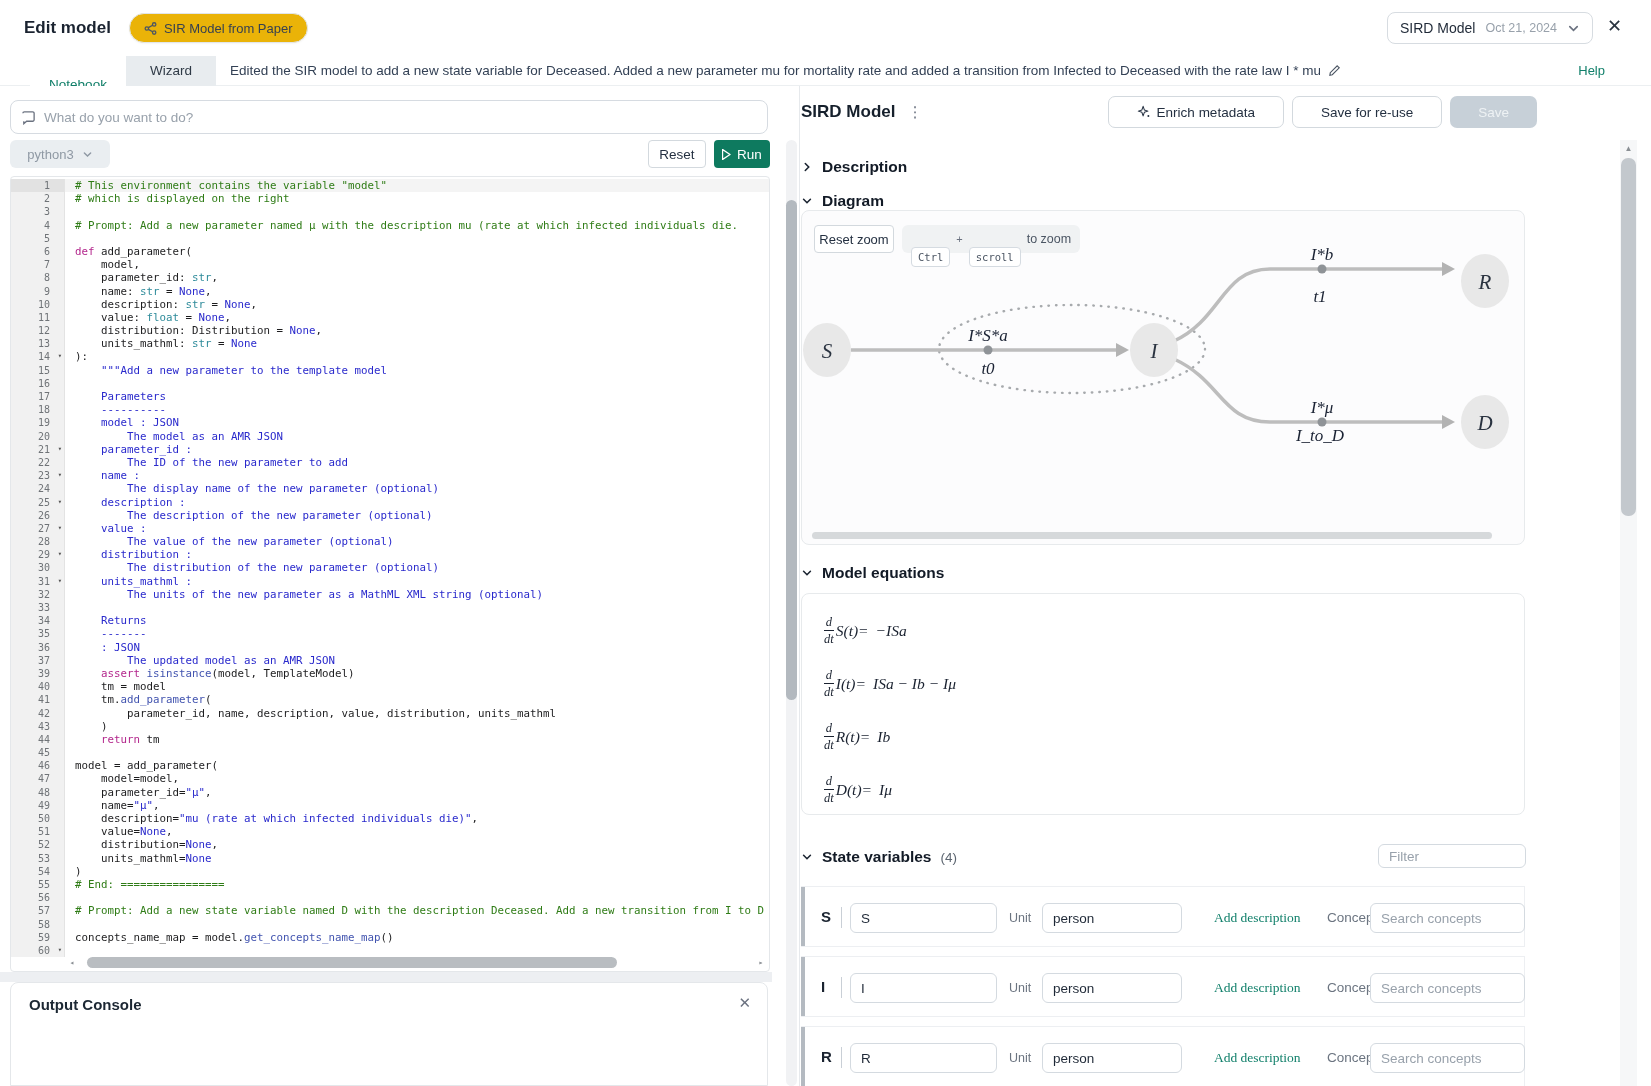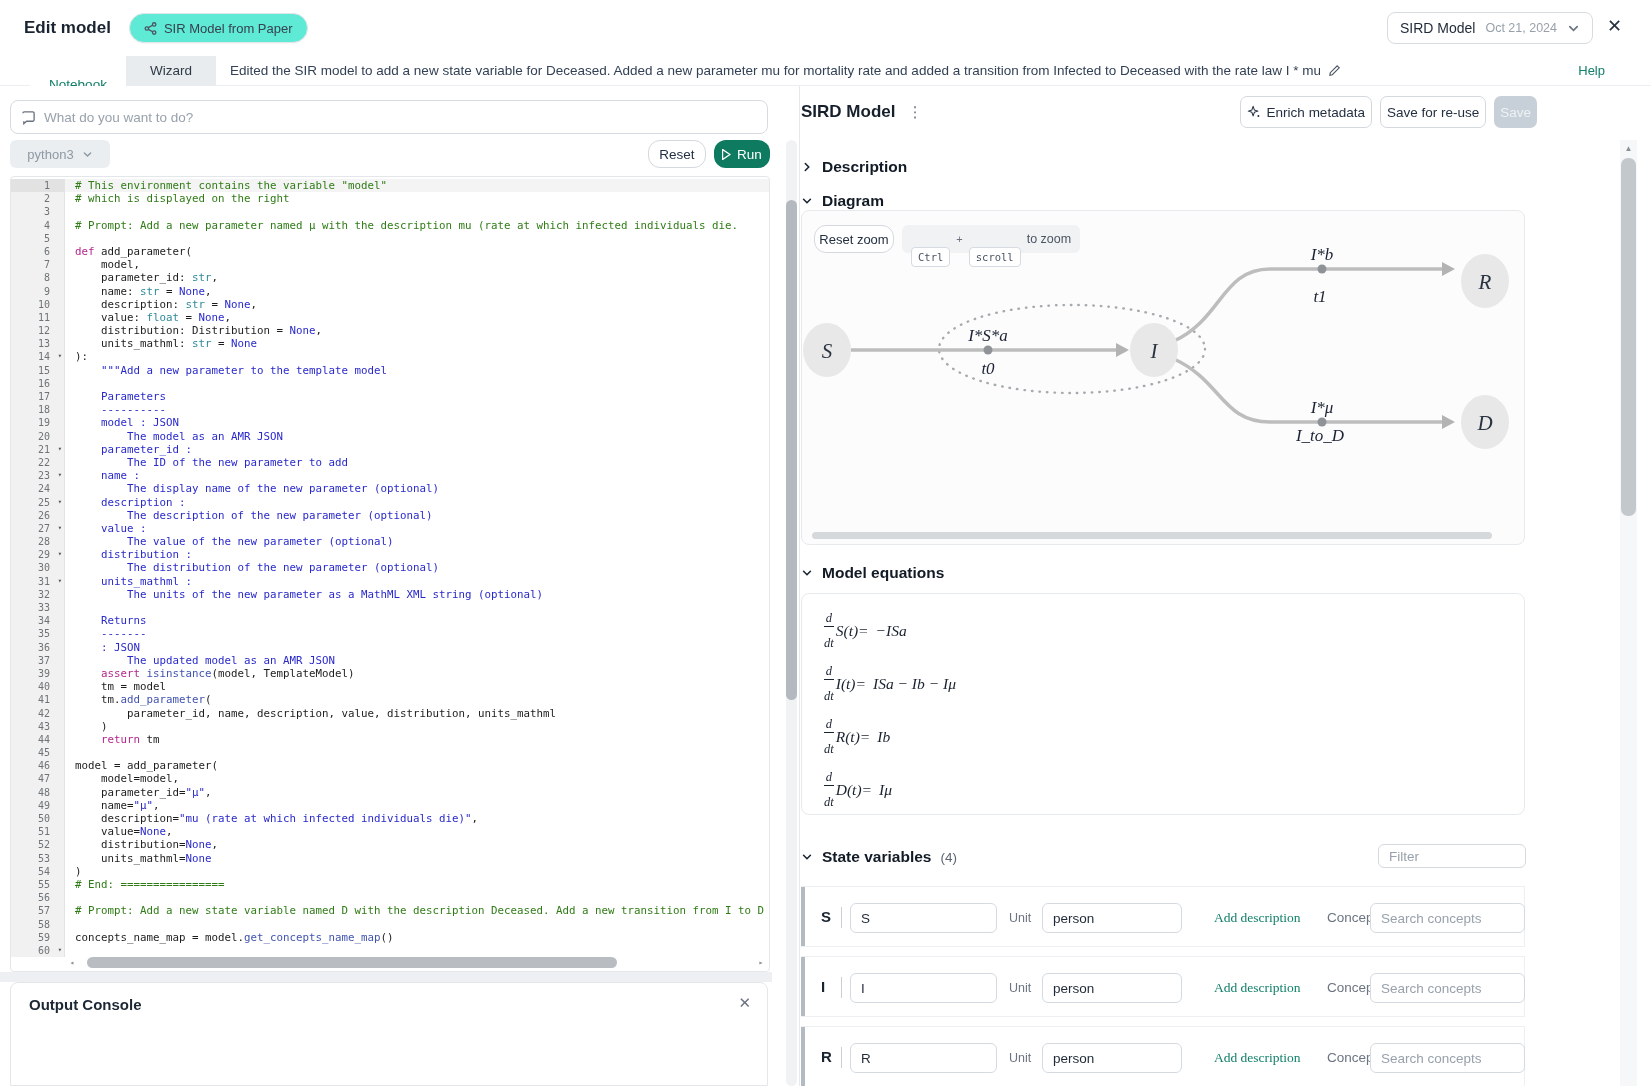--- a/index.html
+++ b/index.html
@@ -7,21 +7,21 @@
     font-family:"Liberation Sans", sans-serif; color:#1f2937; }
   body { position:relative; }
   input { font-family:"Liberation Sans", sans-serif; outline:none; }
   ::placeholder { color:#98a1ab; }
 
   
   .topbar { position:absolute; left:0; top:0; width:1651px; height:56px; background:#fff;
     display:flex; align-items:center; }
   .app-title { font-size:17px; font-weight:700; color:#1a2330; margin-left:24px; }
   .model-badge { margin-left:18px; height:30px; display:flex; align-items:center; gap:7px;
-    padding:0 14px; border:1px solid #e2e6ea; border-radius:16px; background:#5eead4;
+    padding:0 14px; border:1px solid #e2e6ea; border-radius:16px; background:#eab308;
     font-size:13px; color:#374151; box-shadow:0 1px 2px rgba(0,0,0,.04); }
   .version-select { position:absolute; right:58px; top:12px; height:32px; display:flex;
     align-items:center; gap:10px; padding:0 12px; border:1px solid #d7dce1; border-radius:8px;
     background:#fff; cursor:pointer; }
   .version-name { font-size:14px; color:#1f2937; }
   .version-date { font-size:12.5px; color:#98a1ab; }
   .close-x { position:absolute; right:29px; top:16px; font-size:18px; color:#2a3440; cursor:pointer; line-height:1.2; }
 
   
   .tabrow { position:absolute; left:0; top:56px; width:1651px; height:30px; background:#fff;
@@ -35,21 +35,21 @@
 
   
   .left-panel { position:absolute; left:0; top:86px; width:772px; height:1000px; background:#fff; }
   .prompt { position:absolute; left:10px; top:14px; width:758px; height:34px; border:1px solid #d6dbe1;
     border-radius:8px; display:flex; align-items:center; padding:0 10px; gap:8px; background:#fff; }
   .prompt svg { flex:none; }
   .prompt input { border:none; flex:1; font-size:13.5px; color:#1f2937; background:transparent; }
   .kernel-chip { position:absolute; left:10px; top:54px; width:100px; height:28px; background:#eaeef1;
     border-radius:6px; display:flex; align-items:center; justify-content:center; gap:8px;
     font-size:13px; color:#8f99a4; cursor:pointer; }
-  .btn { display:flex; align-items:center; justify-content:center; gap:6px; border-radius:12px;
+  .btn { display:flex; align-items:center; justify-content:center; gap:6px; border-radius:4px;
     font-size:13.5px; cursor:pointer; border:1px solid #d3d9de; background:#fff; color:#243041; }
   .reset-btn { position:absolute; left:648px; top:54px; width:58px; height:28px; }
   .run-btn { position:absolute; left:714px; top:54px; width:56px; height:28px; background:#0e7a5f;
     border:none; color:#fff; font-weight:500; }
 
   
   .editor { position:absolute; left:10px; top:90px; width:760px; height:796px; border:1px solid #e4e7ea;
     border-radius:4px; background:#fff; overflow:hidden; font-family:"DejaVu Sans Mono", monospace; }
   .ed-lines { position:absolute; inset:2px 0 0 0; }
   .line { display:flex; height:13.2px; white-space:pre; font-size:10.8px; line-height:13.2px; }
@@ -75,21 +75,21 @@
   .mid-scroll { position:absolute; left:786px; top:140px; width:11px; height:946px; background:#f1f2f4; border-radius:6px; }
   .mid-thumb { position:absolute; left:0; top:60px; width:11px; height:500px; background:#b3b9bf; border-radius:6px; cursor:pointer; }
 
   
   .right-panel { position:absolute; left:799px; top:86px; width:852px; height:1000px; background:#fff;
     border-left:1px solid #e6e9ec; }
   .panel-title-row { position:absolute; left:1px; top:10px; height:32px; display:flex; align-items:center; gap:12px; }
   .panel-title { font-size:17px; font-weight:700; color:#16202c; }
   .kebab { font-size:15px; color:#6b7280; cursor:pointer; letter-spacing:1px; }
   .panel-actions { position:absolute; top:10px; right:114px; display:flex; gap:8px; }
-  .panel-actions .btn { height:32px; padding:0 6px; border-radius:7px; }
+  .panel-actions .btn { height:32px; padding:0 28px; border-radius:7px; }
   .save-btn { background:#c7d0d8; border:none; color:#eef2f4; font-weight:500; cursor:default; }
 
   .section-hdr { position:absolute; left:1px; display:flex; align-items:center; gap:9px; cursor:pointer; }
   .section-hdr .chev { display:flex; color:#1a2330; }
   .section-title { font-size:15.5px; font-weight:600; color:#121a26; }
   .section-count { font-size:13.5px; color:#5c6570; font-weight:400; }
 
   .diagram-card { position:absolute; left:1px; top:124px; width:724px; height:335px; background:#fcfcfd;
     border:1px solid #e7eaec; border-radius:8px; }
   .reset-zoom { position:absolute; left:12px; top:14px; width:80px; height:28px; font-size:13px; }
@@ -100,21 +100,21 @@
   .shortcut-plus { font-size:11px; color:#6b7280; }
   .shortcut-suffix { font-size:12.5px; color:#4b5563; }
   .diagram-svg { position:absolute; left:0; top:0; width:724px; height:335px; }
   .diagram-hscroll { position:absolute; left:10px; bottom:5px; width:680px; height:7px; background:#cfd2d5; border-radius:4px; opacity:.85; }
 
   .equations-card { position:absolute; left:1px; top:507px; width:724px; height:222px; background:#fff;
     border:1px solid #e7eaec; border-radius:8px; padding:10px 0 0 22px; }
   .eq-row { height:53px; display:flex; align-items:center; color:#1a2230; }
   .frac { display:inline-flex; flex-direction:column; align-items:center; line-height:1;
     font:italic 12.5px "Liberation Serif", serif; }
-  .frac .den { border-top:1px solid #1a2230; padding-top:9px;font-style:italic; }
+  .frac .den { border-top:1px solid #1a2230; padding-top:1px;font-style:italic; }
   .eq-lhs { font:italic 15.5px "Liberation Serif", serif; margin-left:2px; }
   .eq-rhs { font:italic 15.5px "Liberation Serif", serif; margin-left:7px; }
 
   .filter-input { position:absolute; left:578px; top:758px; width:148px; height:24px;
     border:1px solid #d4dae0; border-radius:6px; padding:0 10px; font-size:13.5px; }
 
   .sv-row { position:absolute; left:1px; width:724px; height:61px; background:#fff;
     border:1px solid #edeff2; border-left:none; }
   .sv-bar { position:absolute; left:0; top:0; width:4px; height:100%; background:#b4bac1; }
   .sv-letter { position:absolute; left:20px; top:21px; font-size:15px; font-weight:700; color:#1a2330; }

